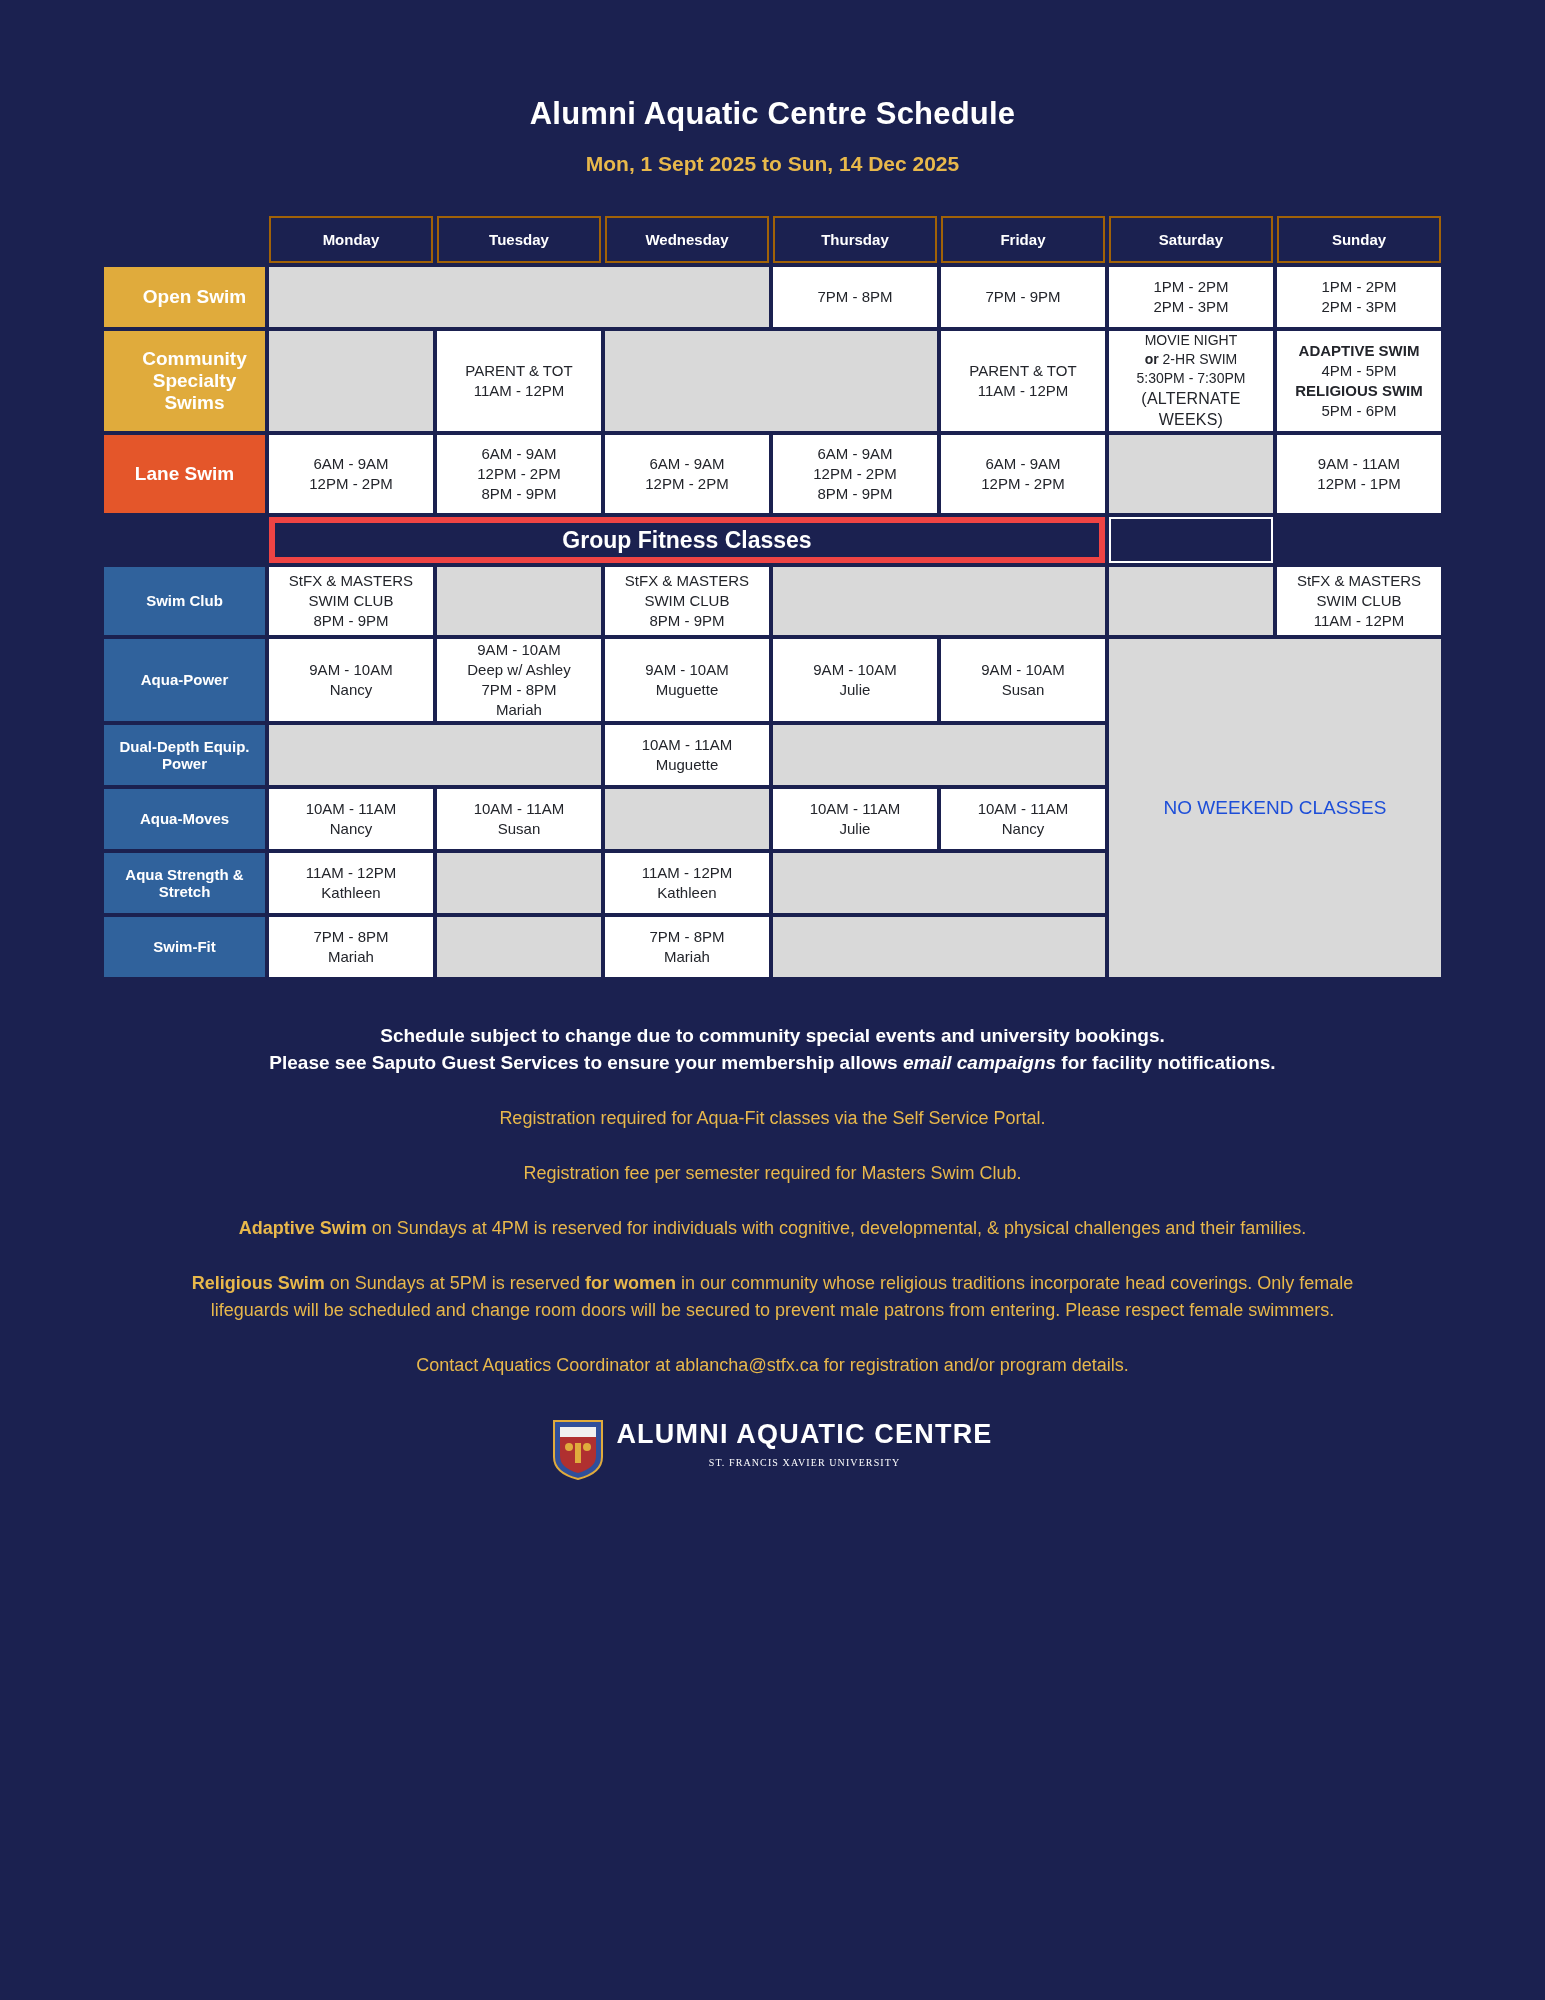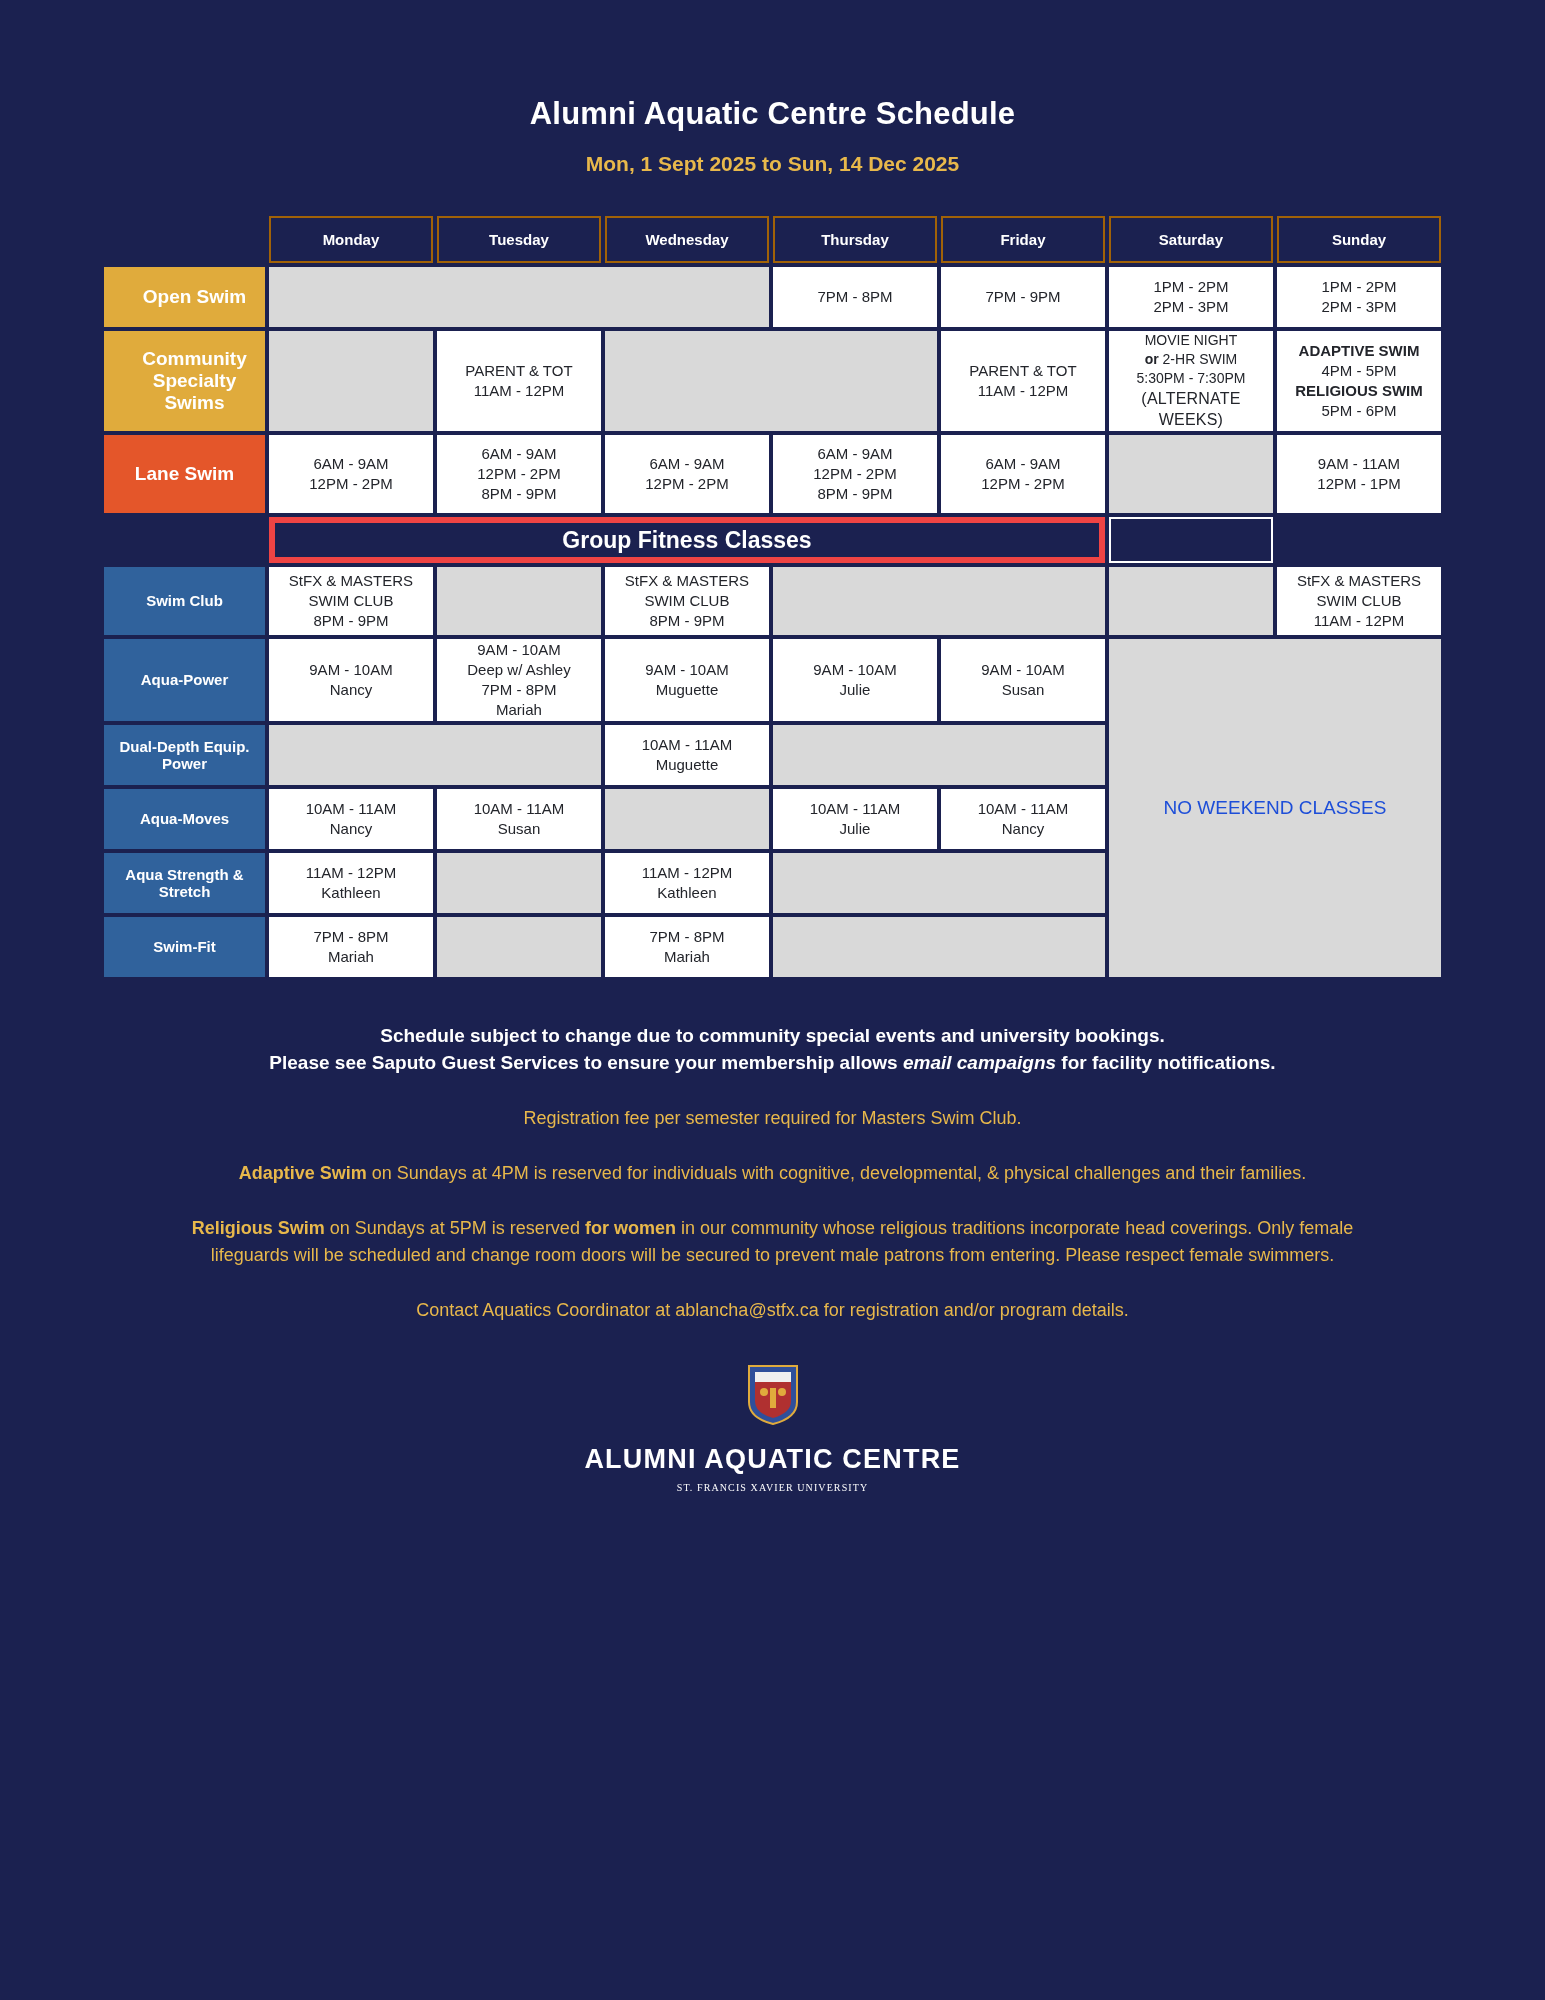--- a/index.html
+++ b/index.html
@@ -123,24 +123,23 @@
     color: #e8b84b;
     line-height: 1.5;
     margin-top: 28px;
   }
   .note-gold b { font-weight: bold; }
 
   
   .footer {
     margin-top: 40px;
     display: flex;
-    align-items: center;
+    align-items: flex-start;
     justify-content: center;
-    gap: 18px;
-    flex-direction: column;
+    gap: 12px;
   }
   .crest { width: 52px; height: 62px; }
   .wordmark { text-align: left; }
   .wm-main {
     font-size: 27px;
     font-weight: bold;
     letter-spacing: 1.2px;
     color: #ffffff;
   }
   .wm-sub {
@@ -285,20 +284,21 @@
       </tbody>
     </table>
   </div>
 
   <div class="notes">
     <div class="note-bold">
       <span>Schedule subject to change due to community special events and university bookings.</span><br>
       <span>Please see Saputo Guest Services to ensure your membership allows </span><i>email campaigns</i><span> for facility notifications.</span>
     </div>
 
+    <div class="note-gold">Registration required for Aqua-Fit  classes via the Self Service Portal.</div>
 
     <div class="note-gold">Registration fee  per semester required for Masters Swim Club.</div>
 
     <div class="note-gold">
       <b>Adaptive Swim</b><span> on Sundays at 4PM is reserved for individuals with  cognitive, developmental, &amp; physical challenges and their families.</span>
     </div>
 
     <div class="note-gold">
       <b>Religious Swim</b><span> on Sundays at 5PM is reserved </span><b>for women</b><span> in our community whose religious traditions incorporate head coverings.  Only female lifeguards will be scheduled and change room doors will be secured to prevent male patrons from entering.  Please respect female swimmers.</span>
     </div>

